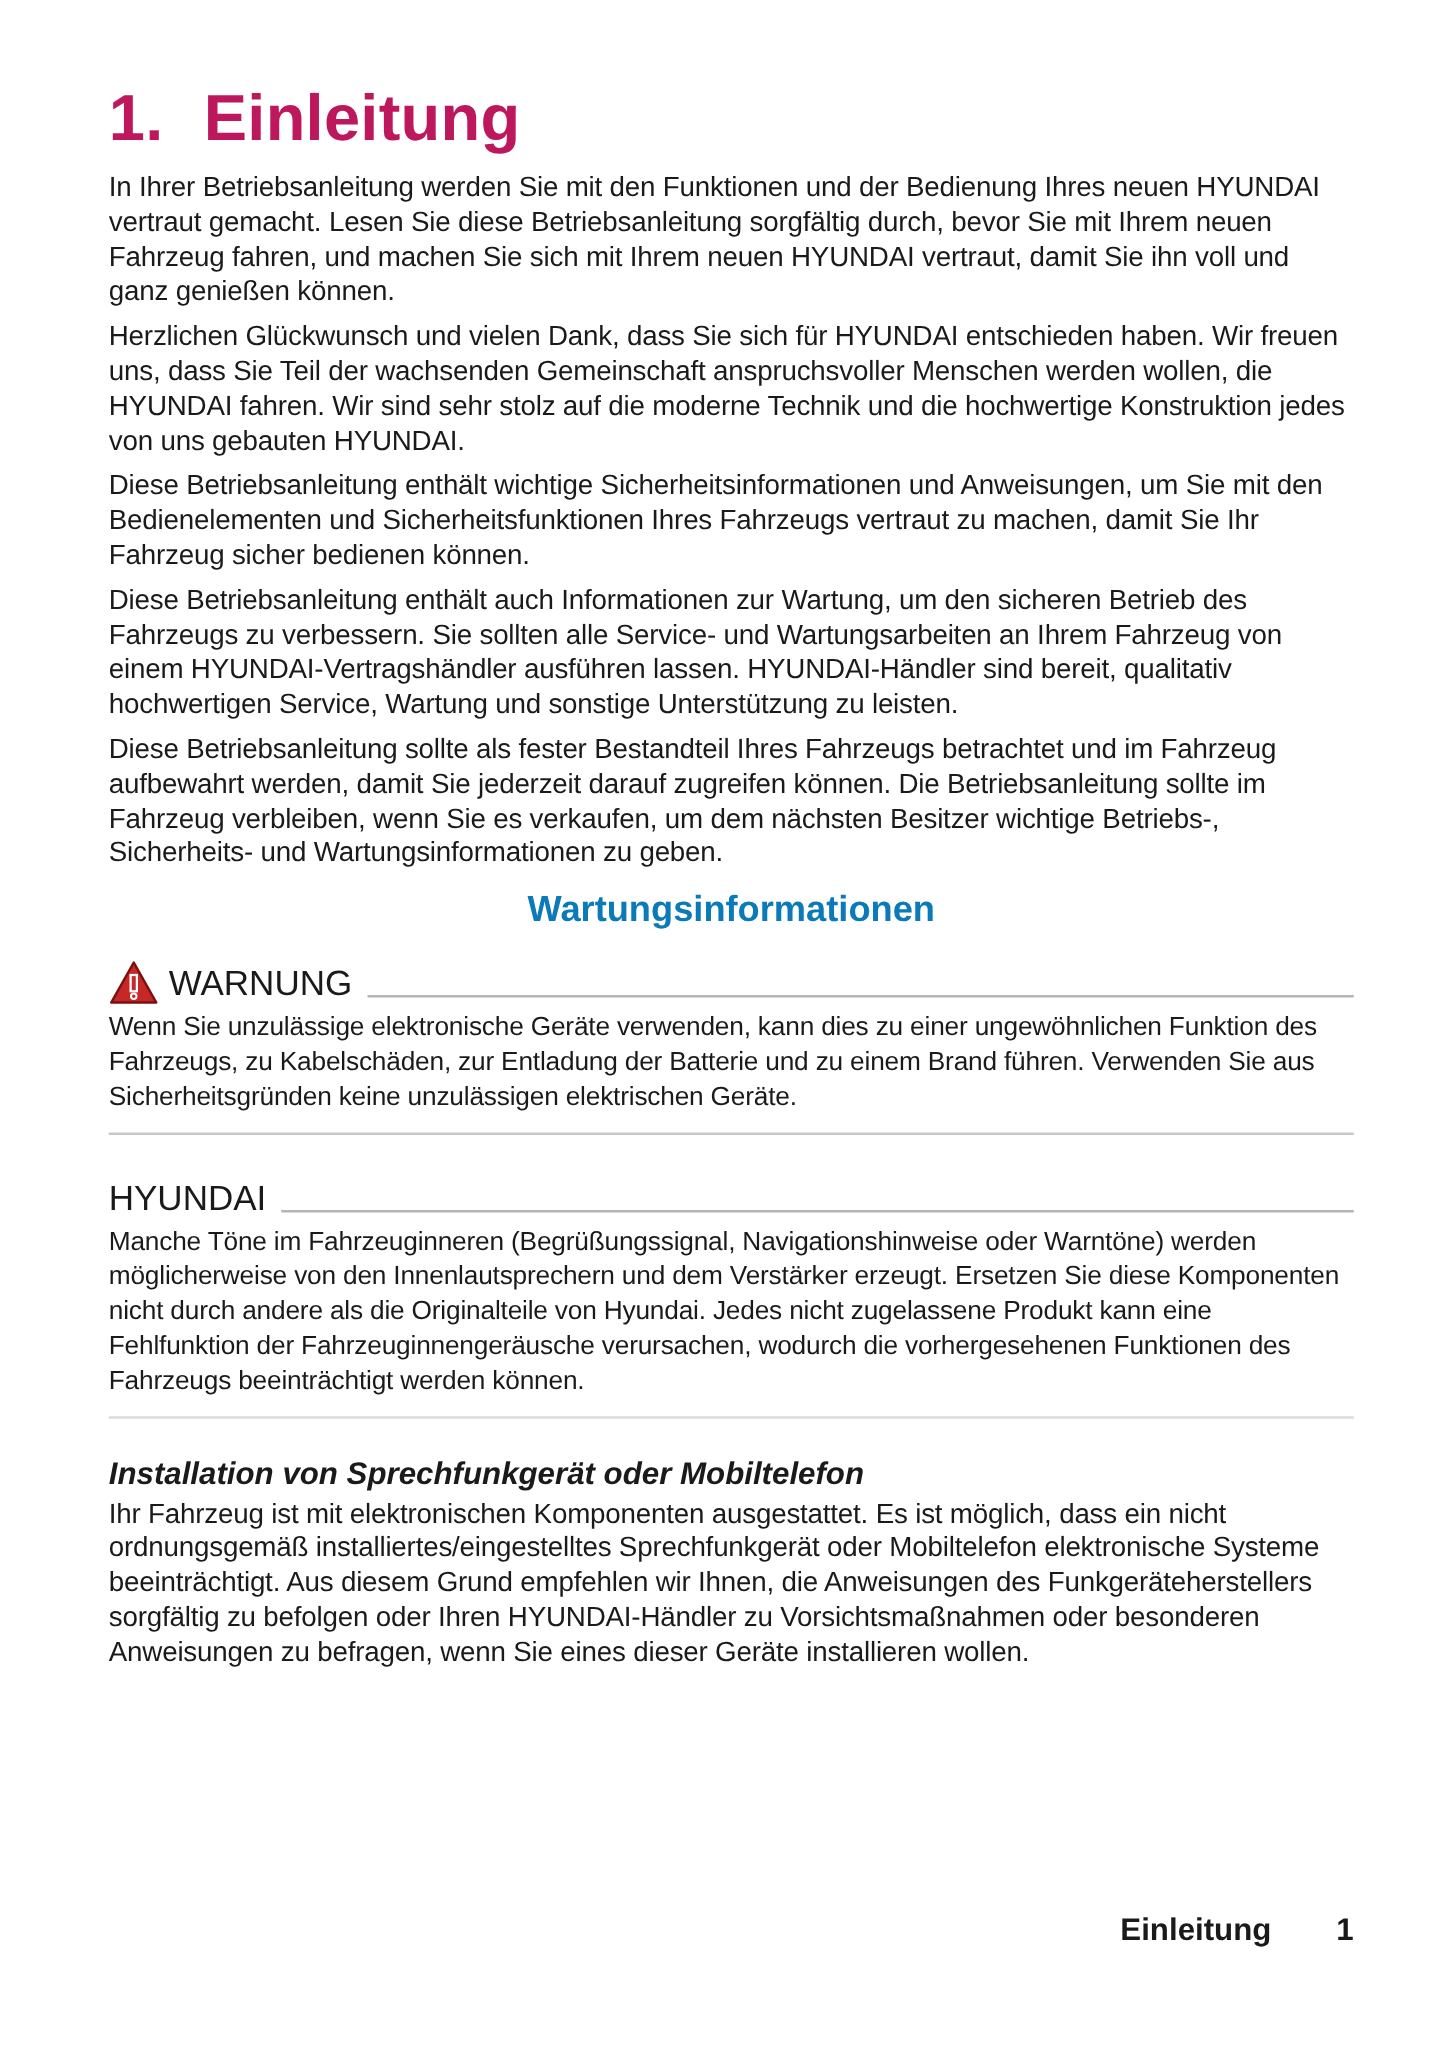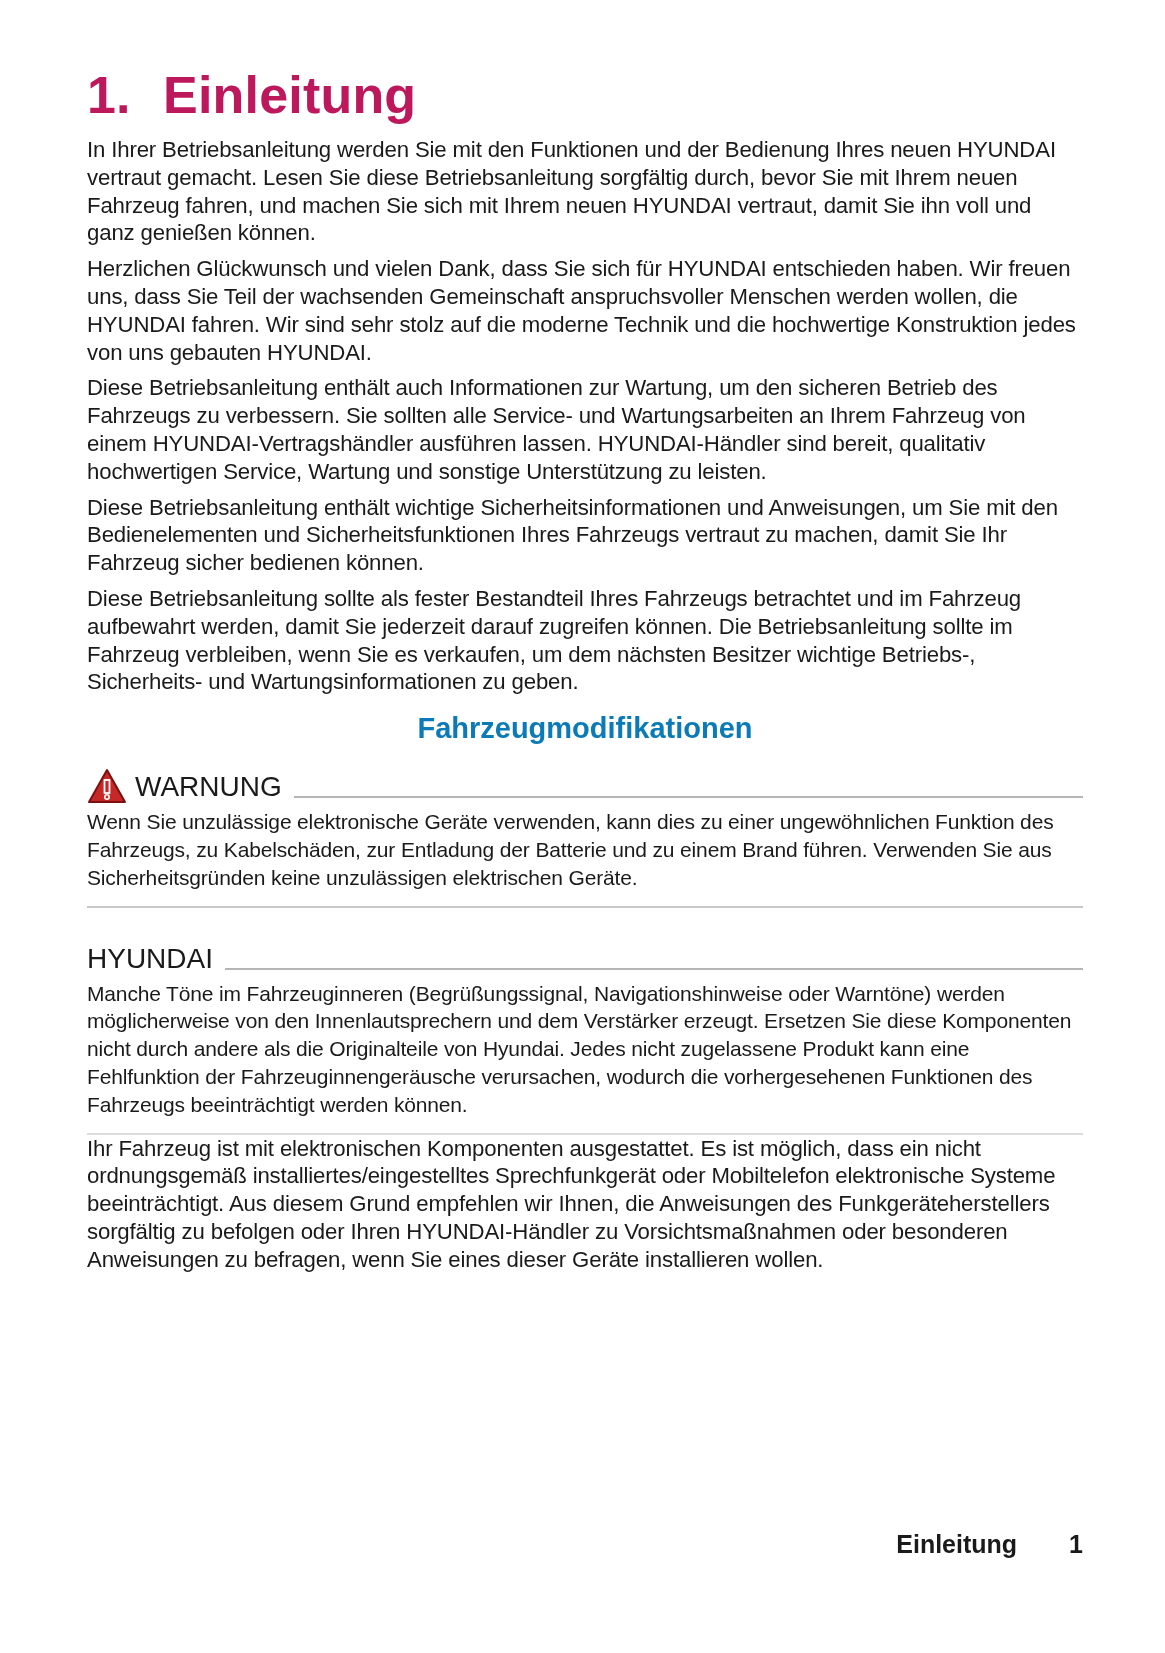--- a/index.html
+++ b/index.html
@@ -96,25 +96,25 @@
   .footer .page-num { margin-left: 52px; }
 </style>
 </head>
 <body>
 
 <div class="page">
   <h1 class="chapter-title"><span class="num">1.</span><span>Einleitung</span></h1>
 
   <p class="body">In Ihrer Betriebsanleitung werden Sie mit den Funktionen und der Bedienung Ihres neuen HYUNDAI vertraut gemacht. Lesen Sie diese Betriebsanleitung sorgfältig durch, bevor Sie mit Ihrem neuen Fahrzeug fahren, und machen Sie sich mit Ihrem neuen HYUNDAI vertraut, damit Sie ihn voll und ganz genießen können.</p>
   <p class="body">Herzlichen Glückwunsch und vielen Dank, dass Sie sich für HYUNDAI entschieden haben. Wir freuen uns, dass Sie Teil der wachsenden Gemeinschaft anspruchsvoller Menschen werden wollen, die HYUNDAI fahren. Wir sind sehr stolz auf die moderne Technik und die hochwertige Konstruktion jedes von uns gebauten HYUNDAI.</p>
+  <p class="body">Diese Betriebsanleitung enthält wichtige Sicherheitsinformationen und Anweisungen, um Sie mit den Bedienelementen und Sicherheitsfunktionen Ihres Fahrzeugs vertraut zu machen, damit Sie Ihr Fahrzeug sicher bedienen können.</p>
   <p class="body">Diese Betriebsanleitung enthält auch Informationen zur Wartung, um den sicheren Betrieb des Fahrzeugs zu verbessern. Sie sollten alle Service- und Wartungsarbeiten an Ihrem Fahrzeug von einem HYUNDAI-Vertragshändler ausführen lassen. HYUNDAI-Händler sind bereit, qualitativ hochwertigen Service, Wartung und sonstige Unterstützung zu leisten.</p>
-  <p class="body">Diese Betriebsanleitung enthält wichtige Sicherheitsinformationen und Anweisungen, um Sie mit den Bedienelementen und Sicherheitsfunktionen Ihres Fahrzeugs vertraut zu machen, damit Sie Ihr Fahrzeug sicher bedienen können.</p>
   <p class="body">Diese Betriebsanleitung sollte als fester Bestandteil Ihres Fahrzeugs betrachtet und im Fahrzeug aufbewahrt werden, damit Sie jederzeit darauf zugreifen können. Die Betriebsanleitung sollte im Fahrzeug verbleiben, wenn Sie es verkaufen, um dem nächsten Besitzer wichtige Betriebs-, Sicherheits- und Wartungsinformationen zu geben.</p>
 
-  <h2 class="section-heading">Fahrzeugmodifikationen</h2>
+  <h2 class="section-heading">Wartungsinformationen</h2>
 
   <div class="callout">
     <div class="callout-head">
       <span class="warn-icon">
         <svg width="40" height="36" viewBox="0 0 40 36">
           <path d="M20 2 L38 34 L2 34 Z" fill="#c62828" stroke="#7a1010" stroke-width="2" stroke-linejoin="round"></path>
           <rect x="17.5" y="12" width="5" height="13" fill="none" stroke="#ffffff" stroke-width="1.8"></rect>
           <circle cx="20" cy="29" r="2.2" fill="none" stroke="#ffffff" stroke-width="1.6"></circle>
         </svg>
       </span>
@@ -127,19 +127,20 @@
 
   <div class="callout" style="margin-top:30px;">
     <div class="callout-head">
       <span class="label">HYUNDAI</span>
       <span class="rule"></span>
     </div>
     <p class="callout-body">Manche Töne im Fahrzeuginneren (Begrüßungssignal, Navigationshinweise oder Warntöne) werden möglicherweise von den Innenlautsprechern und dem Verstärker erzeugt. Ersetzen Sie diese Komponenten nicht durch andere als die Originalteile von Hyundai. Jedes nicht zugelassene Produkt kann eine Fehlfunktion der Fahrzeuginnengeräusche verursachen, wodurch die vorhergesehenen Funktionen des Fahrzeugs beeinträchtigt werden können.</p>
     <div class="sep light"></div>
   </div>
 
+  <h3 class="italic-heading">Installation von Sprechfunkgerät oder Mobiltelefon</h3>
   <p class="body">Ihr Fahrzeug ist mit elektronischen Komponenten ausgestattet. Es ist möglich, dass ein nicht ordnungsgemäß installiertes/eingestelltes Sprechfunkgerät oder Mobiltelefon elektronische Systeme beeinträchtigt. Aus diesem Grund empfehlen wir Ihnen, die Anweisungen des Funkgeräteherstellers sorgfältig zu befolgen oder Ihren HYUNDAI-Händler zu Vorsichtsmaßnahmen oder besonderen Anweisungen zu befragen, wenn Sie eines dieser Geräte installieren wollen.</p>
 </div>
 
 <div class="footer">
   <span>Einleitung</span>
   <span class="page-num">1</span>
 </div>
 
 </body></html>

